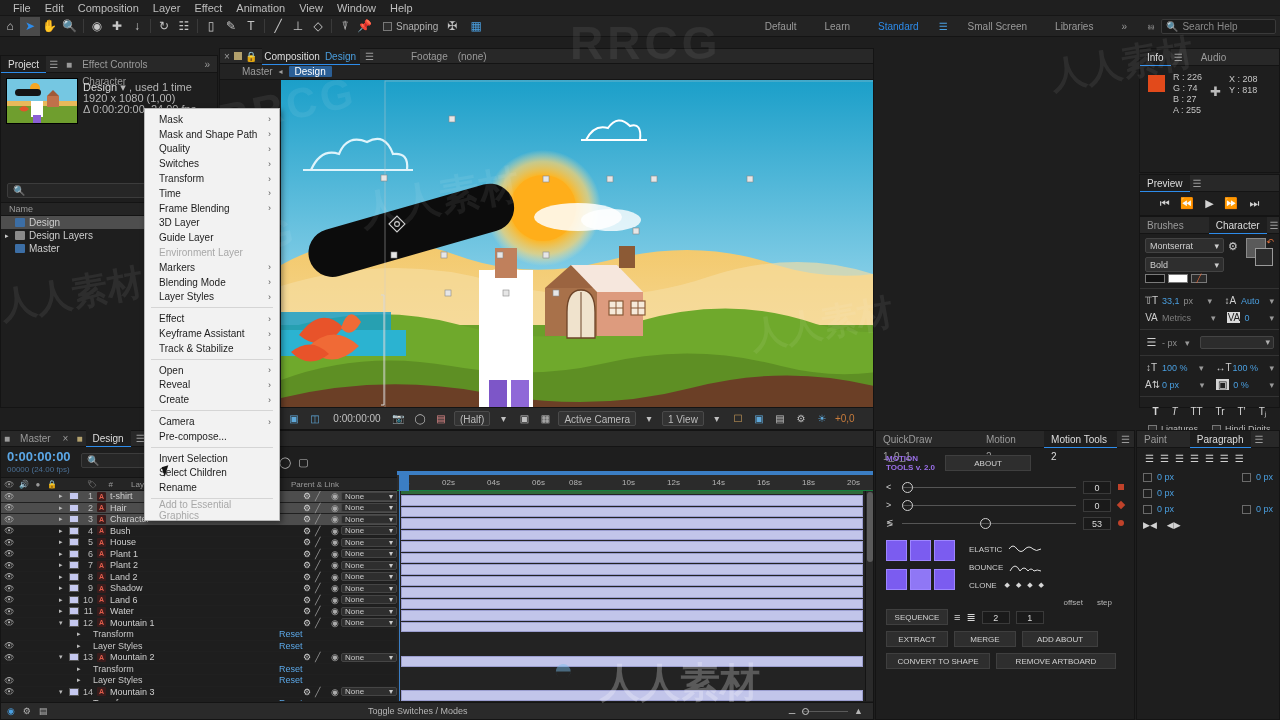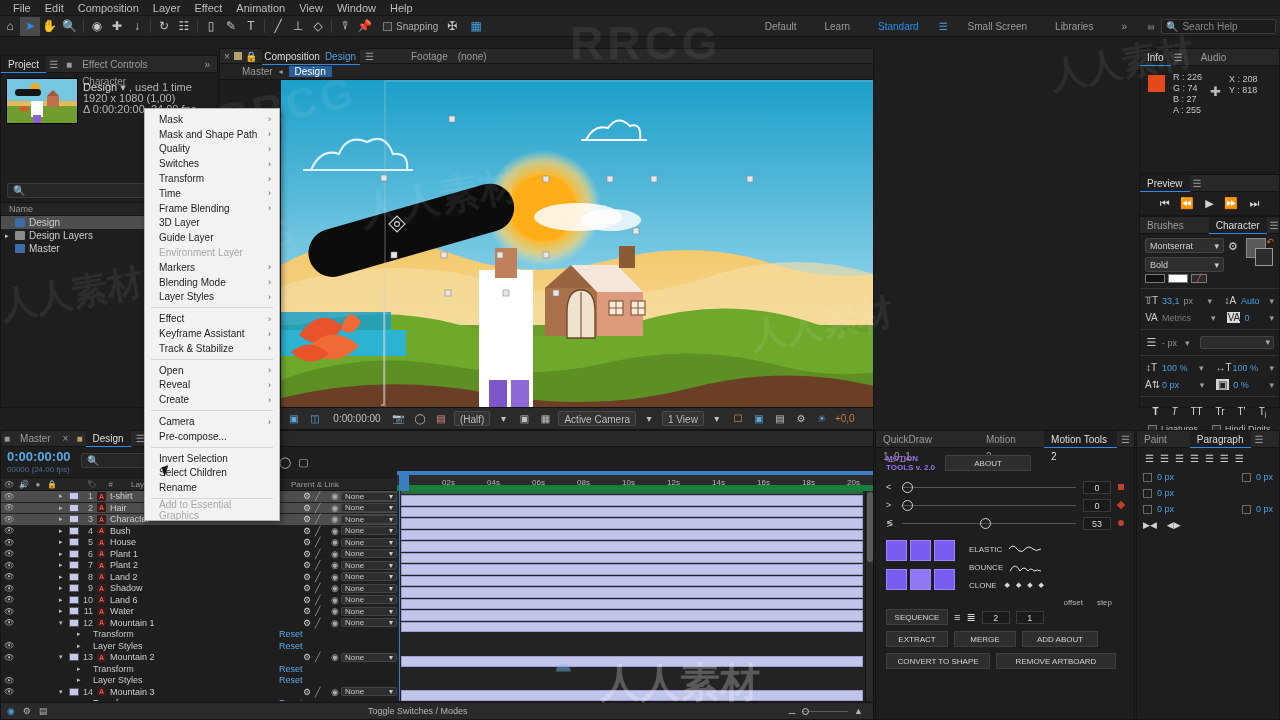--- a/index.html
+++ b/index.html
@@ -154,21 +154,21 @@
     display: flex; align-items: center; justify-content: center; border-radius: 1px;
     font-weight: bold; }
   .lname { flex: 1; padding-left: 4px; white-space: nowrap; overflow: hidden; }
   .reset { color: #5ba7e6; font-size: 9px; }
   .parent-sel { width: 56px; height: 9px; background: #2e2e2e; border: 1px solid #454545;
     border-radius: 2px; font-size: 8px; color: #cacaca; display: flex;
     align-items: center; justify-content: space-between; padding: 0 3px; }
   .tl-graph { position: absolute; left: 396px; top: 44px; right: 0; bottom: 18px;
     background: #232323; }
   .ruler { position: absolute; left: 0; top: 0; right: 0; height: 16px;
-    background: #2b2b2b; border-bottom: 6px solid #15803d; }
+    background: #2b2b2b; border-bottom: 1px solid #15803d; }
   .rtick { position: absolute; top: 3px; font-size: 8px; color: #b5b5b5; }
   .bars { position: absolute; left: 0; top: 16px; right: 0; bottom: 0; }
   .bar { position: absolute; left: 4px; right: 10px; height: 10.5px;
     background: #c2c5ea; border: 1px solid #9b9ed0; }
   .greenbar { position: absolute; left: 4px; right: 10px; top: 0; height: 3px;
     background: #2f6b3a; }
   .tl-bottom { position: absolute; left: 0; right: 0; bottom: 0; height: 17px;
     background: #2a2a2a; display: flex; align-items: center; font-size: 9px;
     color: #b5b5b5; border-top: 1px solid #141414; }
 
@@ -910,21 +910,21 @@
       </div>
 
     </div>
 
     <div class="tl-graph">
       <div class="ruler">
         <span class="rtick" style="left:4px">0s</span>
         <span class="rtick" style="left:45px">02s</span>
         <span class="rtick" style="left:90px">04s</span>
         <span class="rtick" style="left:135px">06s</span>
-        <span class="rtick" style="left:180px">08s</span>
+        <span class="rtick" style="left:172px">08s</span>
         <span class="rtick" style="left:225px">10s</span>
         <span class="rtick" style="left:270px">12s</span>
         <span class="rtick" style="left:315px">14s</span>
         <span class="rtick" style="left:360px">16s</span>
         <span class="rtick" style="left:405px">18s</span>
         <span class="rtick" style="left:450px">20s</span>
         <div style="position:absolute;left:2px;top:0;width:10px;height:16px;background:#3b7ec4"></div>
         <div style="position:absolute;left:0;top:-4px;right:0;height:4px;background:#3b7ec4"></div>
       </div>
       <div class="bars">

